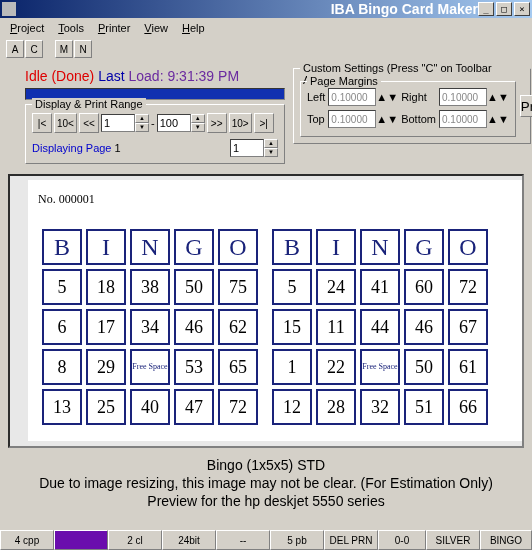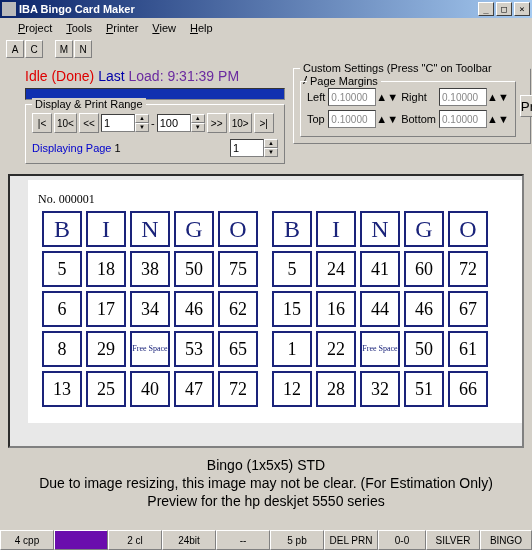--- a/index.html
+++ b/index.html
@@ -1,22 +1,22 @@
 <!DOCTYPE html>
 <html><head>
 <meta charset="utf-8">
 <style>
 * { box-sizing: border-box; margin: 0; padding: 0; }
 body { font-family: "Tahoma", "MS Sans Serif", sans-serif; font-size: 11px; background: #d4d0c8; width: 532px; height: 550px; position: relative; overflow: hidden; }
 .titlebar { background: linear-gradient(to right, #0a246a, #a6caf0); color: white; height: 18px; display: flex; align-items: center; padding: 0 2px; }
 .titlebar-icon { width: 14px; height: 14px; background: #bbb; margin-right: 3px; display:inline-block; }
-.titlebar-text { flex: 1; font-weight: bold; font-size: 11px; }
+.titlebar-text { flex: 1; font-weight: bold; font-size: 14px; text-align: right; }
 .win-btns { display: flex; gap: 2px; }
 .win-btn { width: 16px; height: 14px; background: #d4d0c8; border: 1px solid #fff; border-right-color:#404040; border-bottom-color:#404040; display:flex; align-items:center; justify-content:center; font-size:9px; font-family:monospace; color:#000; }
-.menubar { display: flex; gap: 2px; padding: 2px 12px; background:#d4d0c8; }
+.menubar { display: flex; gap: 2px; padding: 2px 4px; background:#d4d0c8; }
 .menu-item { padding: 2px 6px; cursor: default; }
 .menu-item:first-letter { text-decoration: underline; }
 .toolbar { display:flex; padding: 2px 6px; gap: 2px; }
 .tbtn { width: 18px; height: 18px; border: 1px solid #808080; background:#d4d0c8; border-top-color:#fff; border-left-color:#fff; display:flex; align-items:center; justify-content:center; font-size:10px; }
 .tbtn-group { display:flex; gap:1px; margin-right:10px; }
 .topzone { display:flex; padding: 4px 8px; gap: 8px; align-items: flex-start; }
 .leftcol { flex: 1; margin-left: 17px; }
 .status-line { color:#0000aa; font-size:14px; padding: 4px 0; }
 .status-idle { color:#d00; }
 .status-load { color:#6a2aa0; }
@@ -33,21 +33,21 @@
 .disp-row .blue { color:#0000cc; }
 .rightcol { width: 238px; }
 .margins-fs { padding:6px 6px 8px; }
 .margins-grid { display:grid; grid-template-columns: auto auto auto auto; gap:4px 3px; align-items:center; font-size:11px; }
 .marg-input { display:flex; align-items:center; }
 .marg-input input { width:48px; height:18px; border:1px solid #808080; border-top-color:#404040; border-left-color:#404040; background:#fff; font-size:10px; padding:0 2px; color:#888; }
 .proof-wrap { display:flex; align-items:flex-start; gap:4px; }
 .proof-btn { width:42px; height:22px; border:1px solid #808080; border-top-color:#fff; border-left-color:#fff; background:#d4d0c8; margin-top:18px; }
 .preview { margin: 6px 8px; height: 274px; border:2px inset #808080; background:#e8e8e8; position:relative; overflow:hidden; }
 .paper { position:absolute; left:18px; top:4px; width: 510px; background:#fff; padding:12px 10px; }
-.cardno { font-family: "Times New Roman", serif; font-size:12px; margin-bottom:0; }
+.cardno { font-family: "Times New Roman", serif; font-size:12px; margin-bottom:18px; }
 .cards { display:flex; gap:6px; }
 table.bingo { border-collapse:separate; border-spacing:4px; }
 table.bingo td, table.bingo th { width:40px; height:36px; border:2px solid #1a237a; text-align:center; vertical-align:middle; font-family:"Times New Roman", serif; background:#fff; }
 table.bingo th { color:#1a237a; font-size:24px; font-weight:normal; }
 table.bingo td { font-size:18px; color:#000; }
 table.bingo td.free { font-size:8px; color:#1a237a; line-height:1; }
 .footer-msgs { text-align:center; font-size:14px; padding:2px 0 1px; }
 .footer-msgs div { line-height:1.3; }
 .statusbar { position:absolute; bottom:0; left:0; right:0; display:flex; height:20px;justify-content:flex-end; }
 .status-cell { border:1px solid #808080; border-top-color:#fff; border-left-color:#fff; background:#d4d0c8; height:20px; display:flex; align-items:center; justify-content:center; font-size:10px; padding:0 4px; }
@@ -223,21 +223,21 @@
           <tbody id="body2">
             <tr>
               <td>5</td>
               <td>24</td>
               <td>41</td>
               <td>60</td>
               <td>72</td>
             </tr>
             <tr>
               <td>15</td>
-              <td>16</td>
+              <td>11</td>
               <td>44</td>
               <td>46</td>
               <td>67</td>
             </tr>
             <tr>
               <td>1</td>
               <td>22</td>
               <td class="free">Free Space</td>
               <td>50</td>
               <td>61</td>

